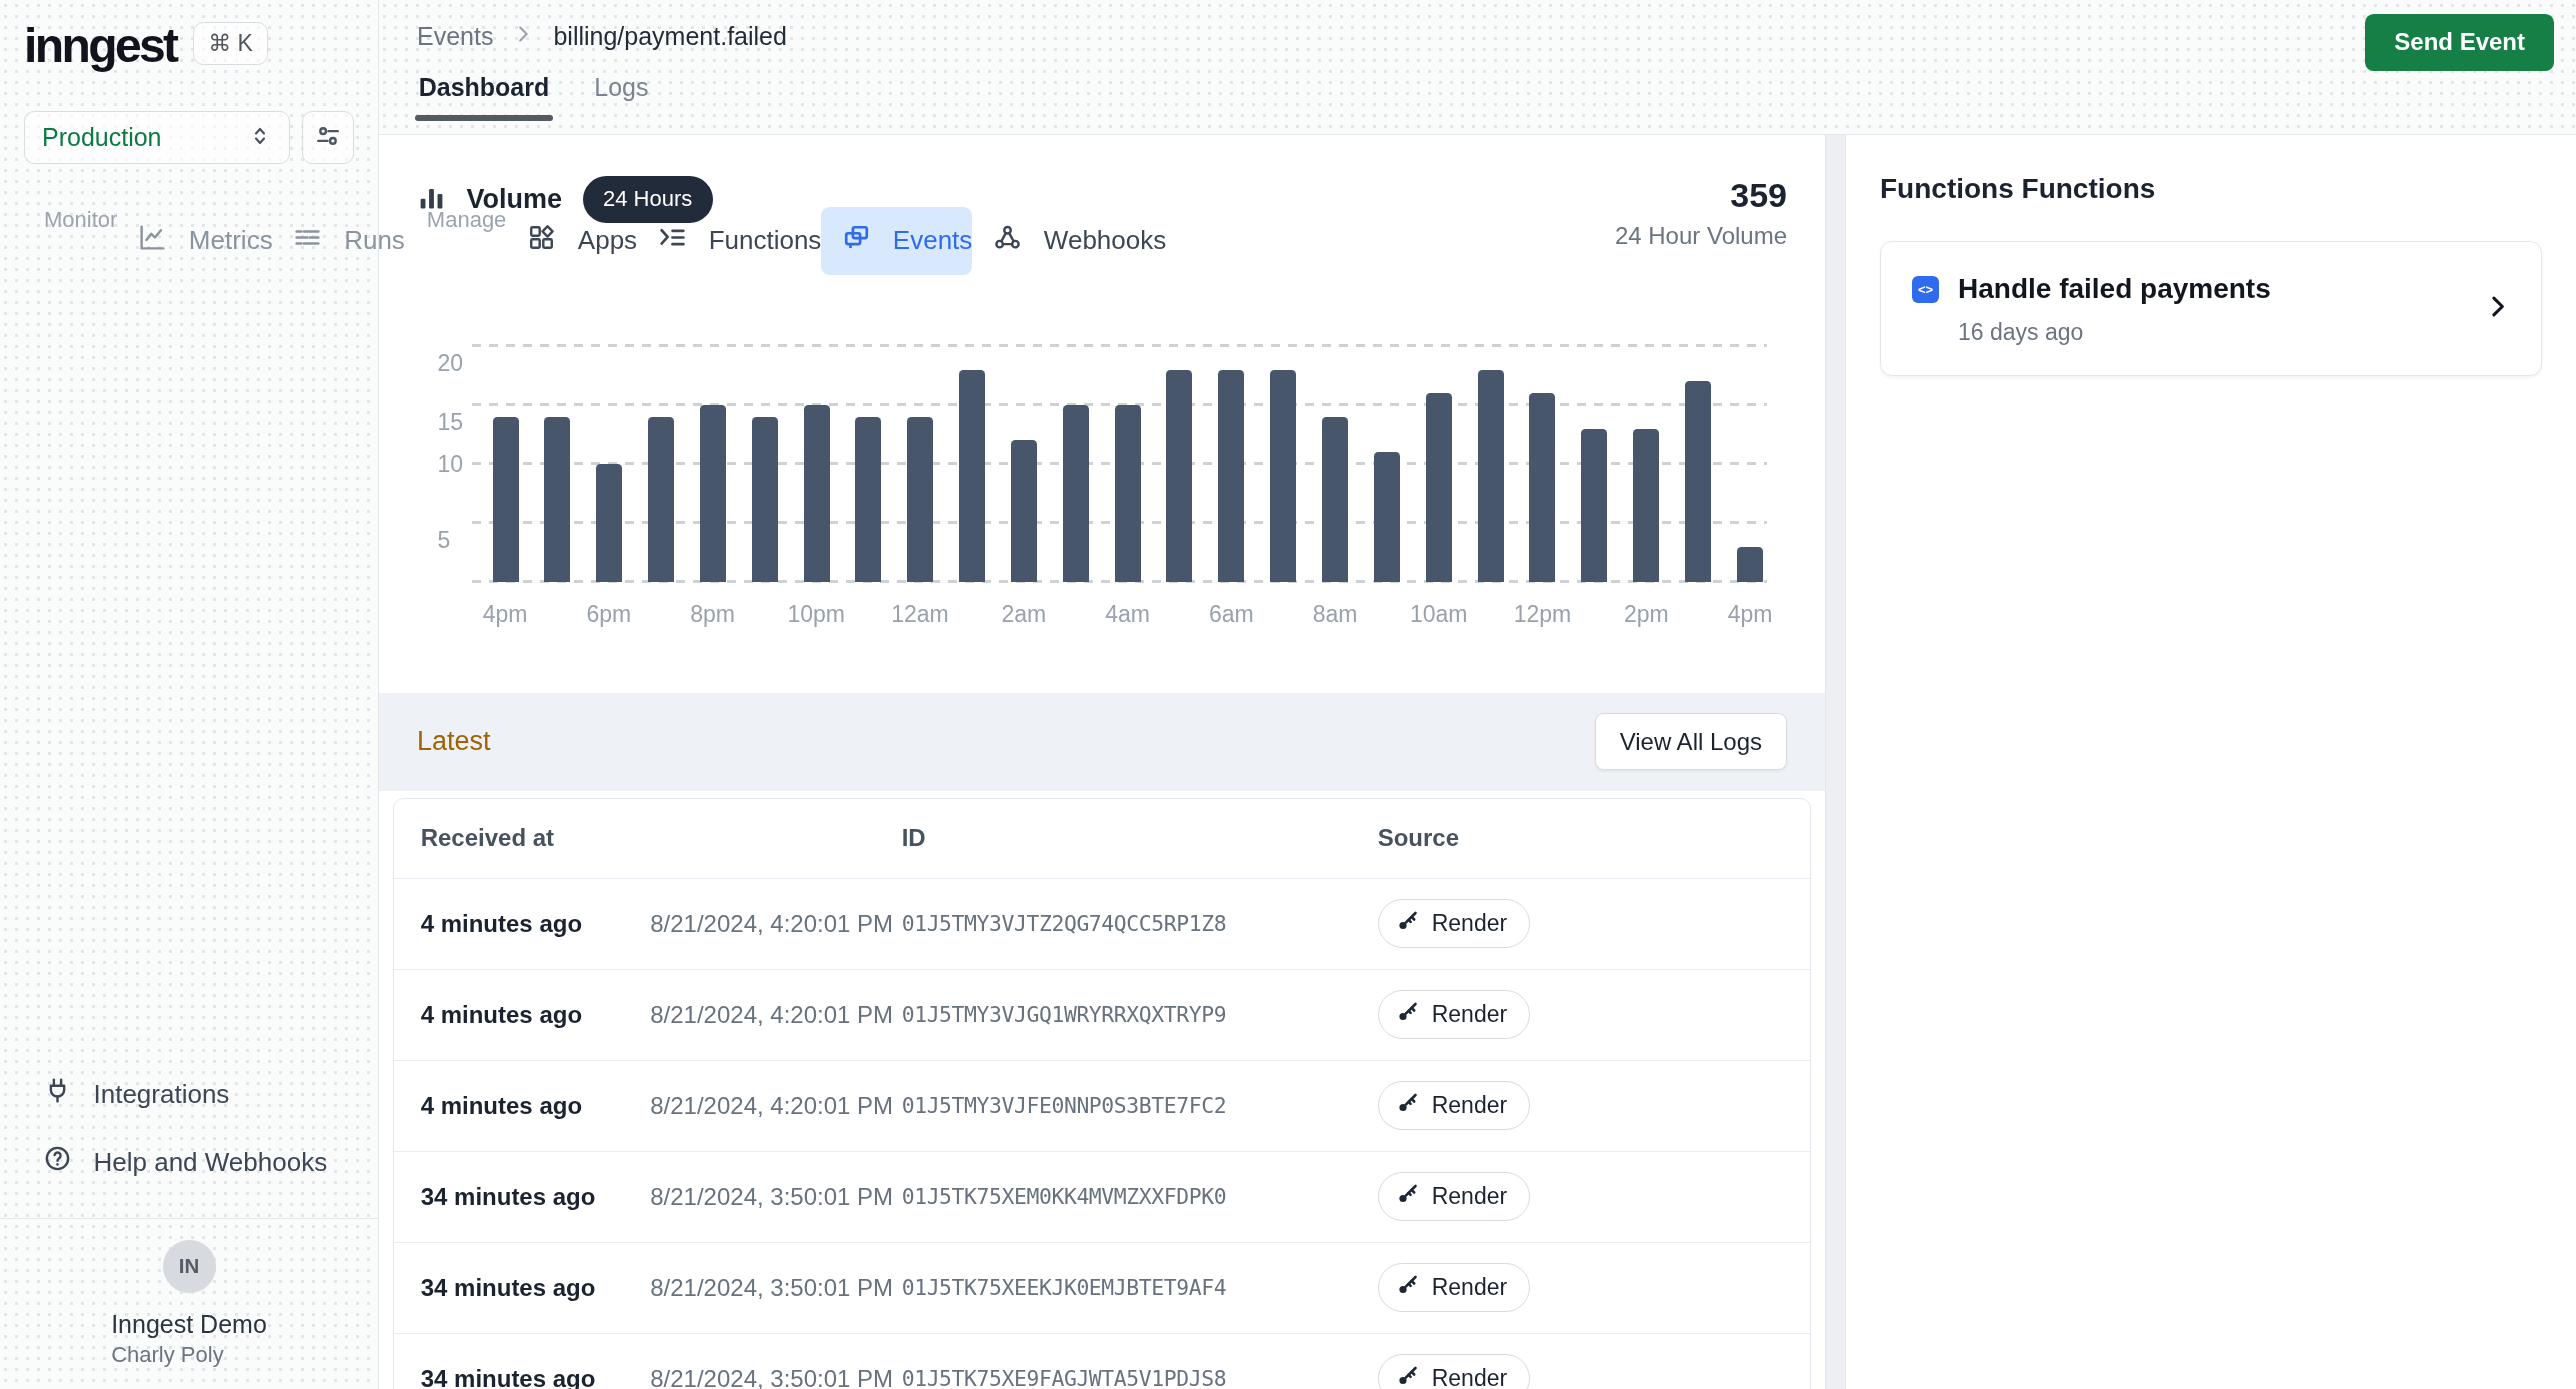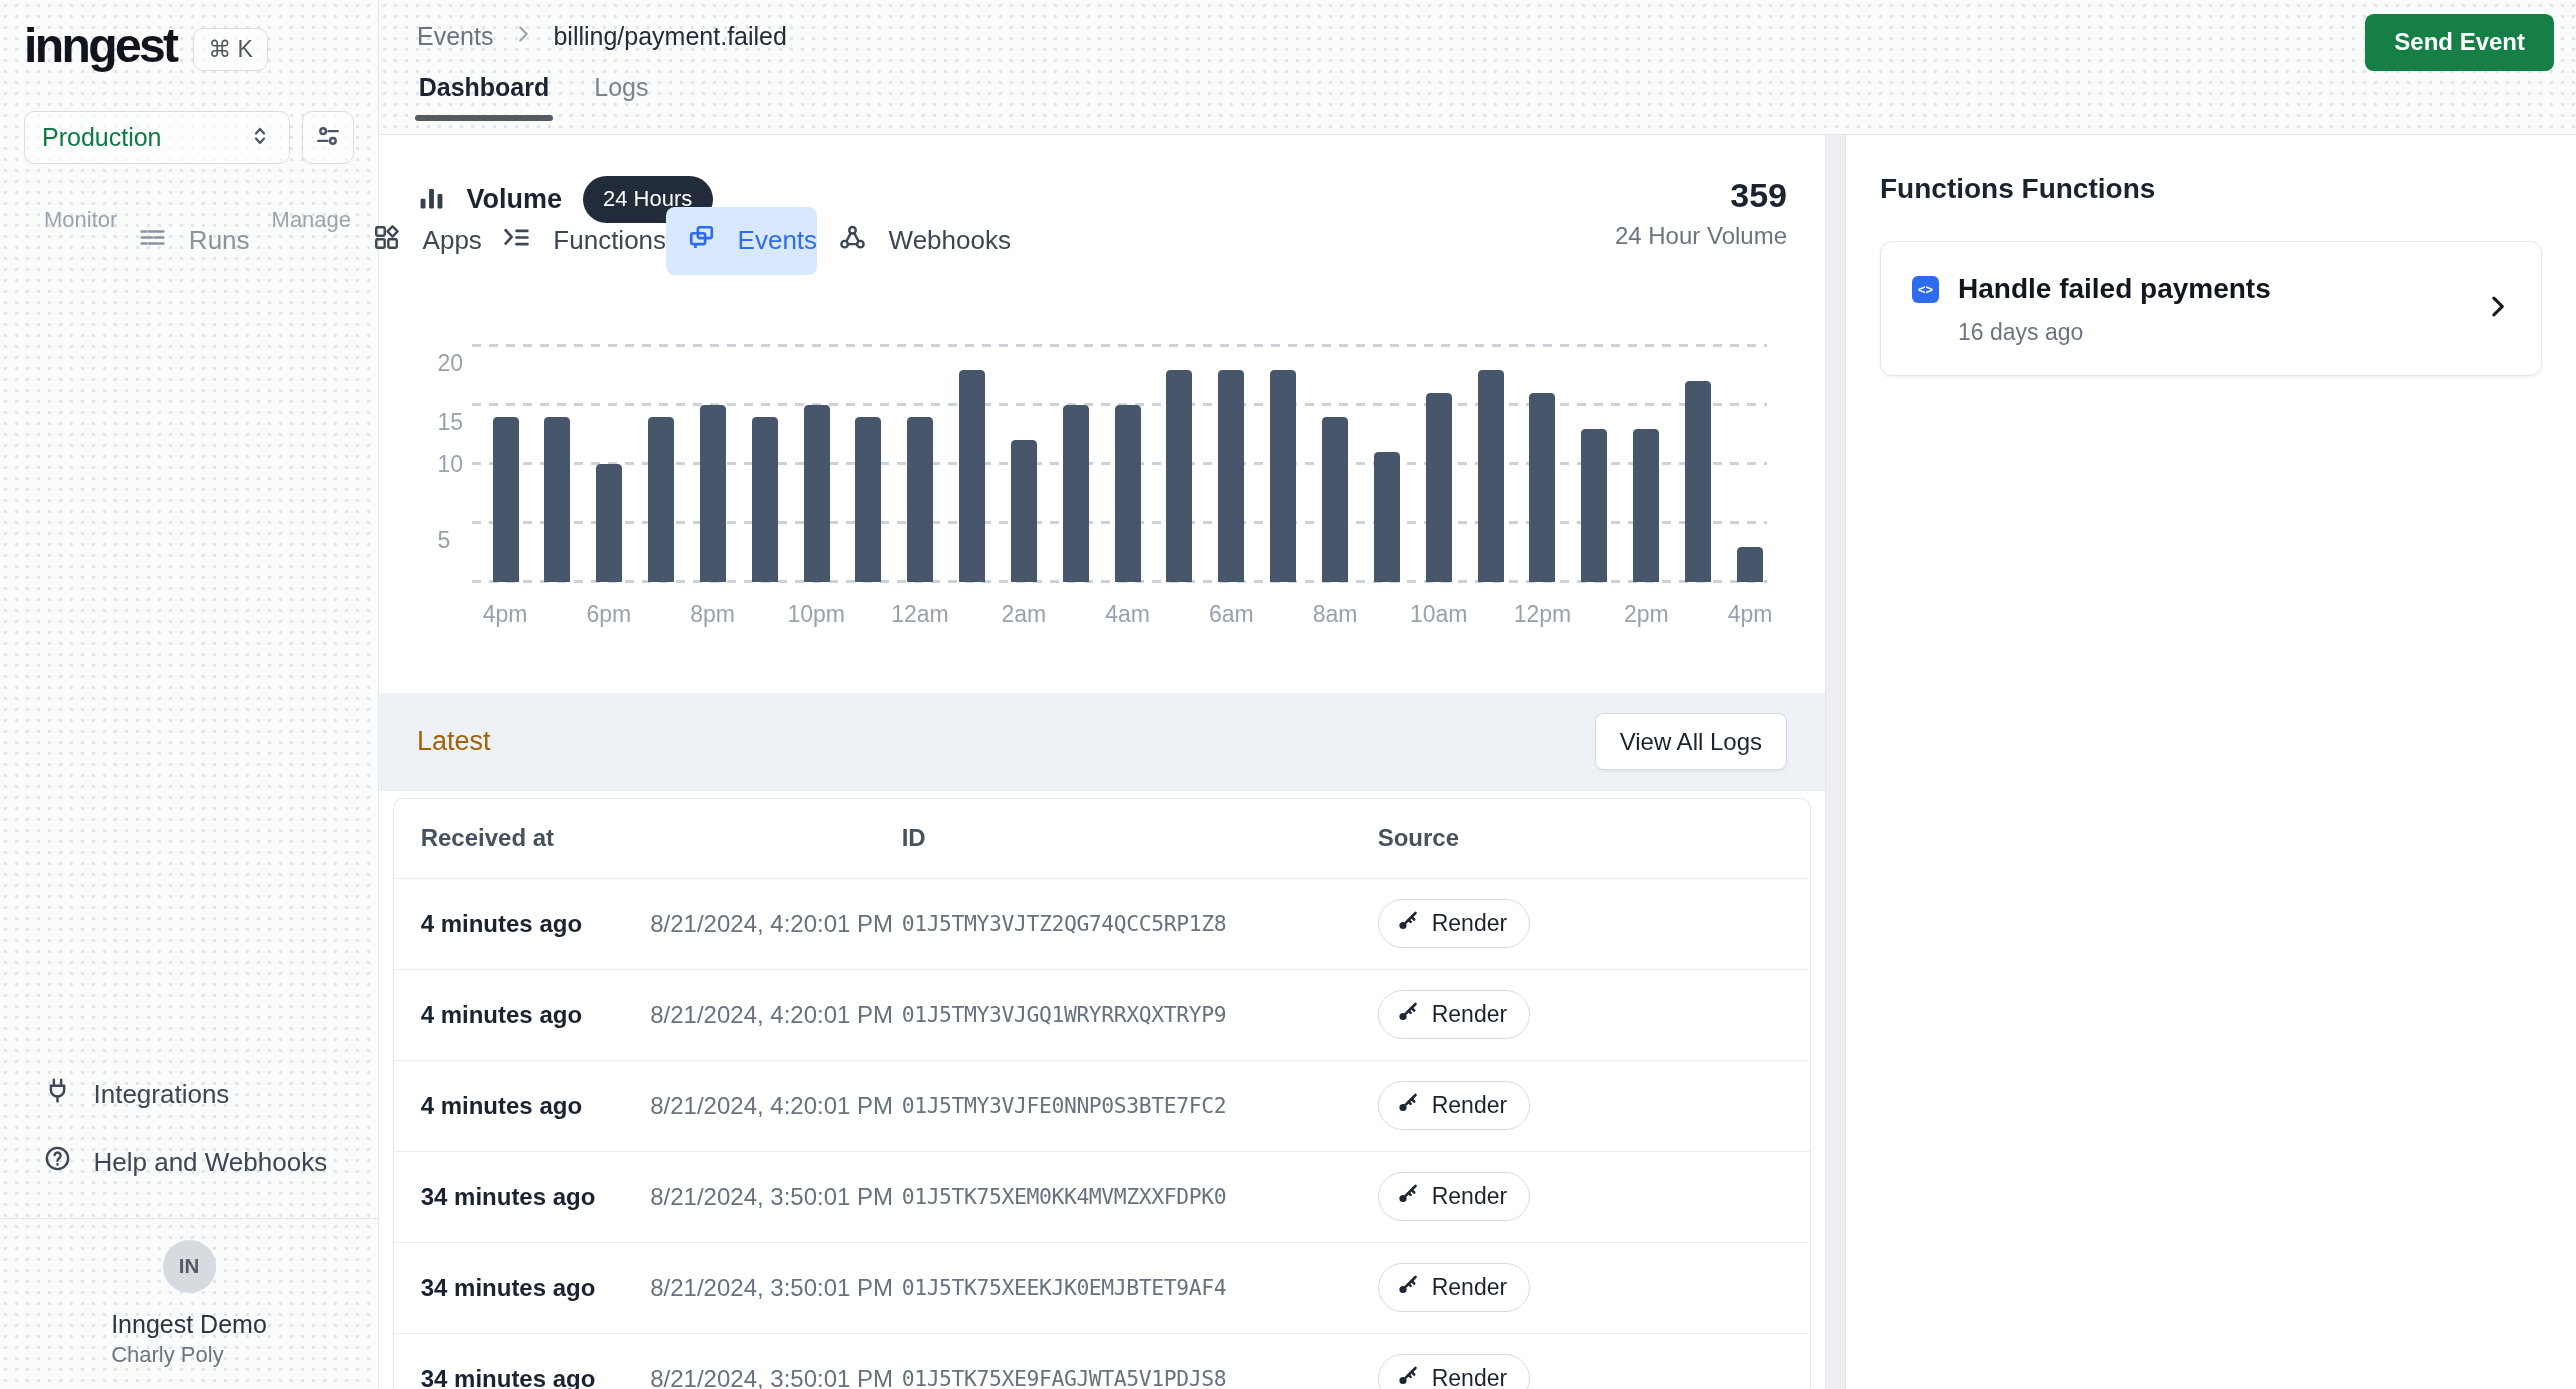--- a/index.html
+++ b/index.html
@@ -17,21 +17,21 @@
   }
 
   
   .sidebar {
     width:379px; height:1390px; flex:0 0 379px;
     border-right:1.7px solid #e4e7ea;
     display:flex; flex-direction:column;
     position:relative; z-index:2;
   }
   .sidebar-top { padding:22px 24px 0 24px; }
-  .logo-row { display:flex; align-items:center; gap:17px; }
+  .logo-row { display:flex; align-items:flex-start; gap:17px; }
   .logo { font-size:48px; font-weight:800; letter-spacing:-2.6px; color:#11141c; line-height:1; padding-bottom:6.8px;}
   .kbd-badge {
     border:1.7px solid #d8dbe0; border-radius:10.3px; padding:6.8px 13.7px;
     font-size:23px; color:#52575f; background:rgba(255,255,255,.6); display:inline-flex; gap:6.8px; align-items:center;
   }
   .env-row { display:flex; gap:12px; margin-top:34px;justify-content:flex-end; }
   .env-select {
     width:270px; height:53px; border:1.7px solid #d8dbe0; border-radius:10.3px;
     display:flex; align-items:center; justify-content:space-between; padding:0 17px;
     background:rgba(255,255,255,.6); cursor:pointer;
@@ -178,20 +178,27 @@
               <path d="M3 16.5h8.5"></path>
               <circle cx="16.5" cy="16.5" r="2.6"></circle>
             </svg>
         </span>
       </div>
     </div>
   </div>
 
   <nav class="nav">
       <div class="nav-section-label">Monitor</div>
+      <div class="nav-item muted">
+        <span><svg width="29" height="29" viewBox="0 0 24 24" fill="none" stroke="currentColor" stroke-width="2" stroke-linecap="round" stroke-linejoin="round">
+            <path d="M3 3v18h18"></path>
+            <path d="M7 14l4-5 3 3 5-6"></path>
+          </svg></span>
+        <span>Metrics</span>
+      </div>
       <div class="nav-item muted">
         <span><svg width="29" height="29" viewBox="0 0 24 24" fill="none" stroke="currentColor" stroke-width="2" stroke-linecap="round">
             <path d="M3 7h4"></path>
             <path d="M9 7h12"></path>
             <path d="M3 12h9"></path>
             <path d="M14 12h7"></path>
             <path d="M3 17h4"></path>
             <path d="M9 17h12"></path>
           </svg></span>
         <span>Runs</span>

